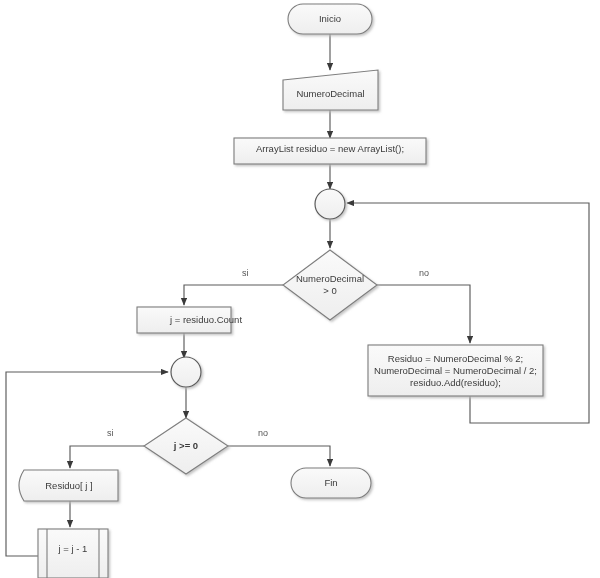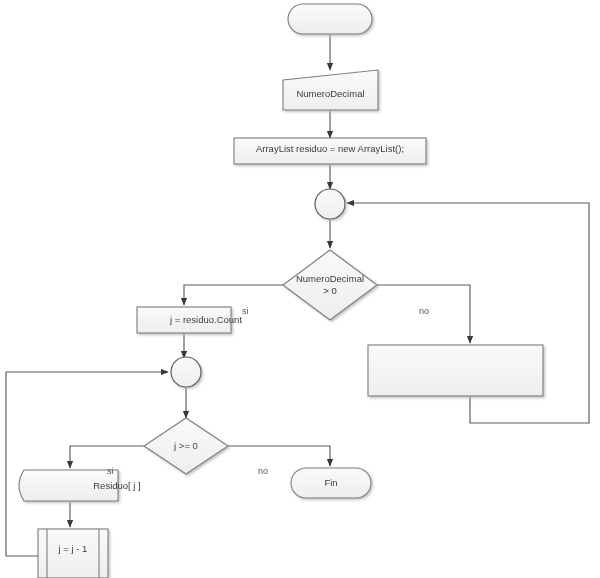--- a/index.html
+++ b/index.html
@@ -16,21 +16,20 @@
     line-height:12px;
     pointer-events:none;
     white-space:pre-line;
   }
   .edgelabel{
     position:absolute;
     color:#555;
     font-size:9px;
     line-height:10px;
     white-space:nowrap;
-    margin-top:38px;
   }
 </style>
 </head>
 <body>
 
 <div id="canvas">
 
   <svg class="layer" viewBox="0 0 600 578" xmlns="http://www.w3.org/2000/svg">
     <defs>
       <marker id="arrow" markerWidth="9" markerHeight="9" refX="7.2" refY="3.2" orient="auto" markerUnits="userSpaceOnUse">
@@ -85,38 +84,42 @@
       <g>
         <rect x="38" y="529" width="70" height="49" fill="url(#nodeGrad)" stroke="#7d7d7d" stroke-width="1.1"></rect>
         <line x1="47" y1="529" x2="47" y2="578" stroke="#7d7d7d" stroke-width="1.1"></line>
         <line x1="99" y1="529" x2="99" y2="578" stroke="#7d7d7d" stroke-width="1.1"></line>
       </g>
 
       <rect x="291" y="468" width="80" height="30" rx="15" ry="15" fill="url(#nodeGrad)" stroke="#7d7d7d" stroke-width="1.1"></rect>
     </g>
   </svg>
 
+  <div class="nodetext" style="left:288px;top:4px;width:84px;height:30px;">Inicio</div>
 
   <div class="nodetext" style="left:283px;top:78px;width:95px;height:32px;">NumeroDecimal</div>
 
   <div class="nodetext" style="left:234px;top:138px;width:192px;height:22px;">ArrayList residuo = new ArrayList();</div>
 
   <div class="nodetext" style="left:315px;top:189px;width:30px;height:30px;"></div>
 
   <div class="nodetext" style="left:280px;top:271px;width:100px;height:28px;">NumeroDecimal
 &gt; 0</div>
 
   <div class="nodetext" style="left:137px;top:307px;width:94px;height:26px;padding-left:22px;">j = residuo.Count</div>
 
+  <div class="nodetext" style="left:368px;top:345px;width:175px;height:51px;">Residuo = NumeroDecimal % 2;
+NumeroDecimal = NumeroDecimal / 2;
+residuo.Add(residuo);</div>
 
   <div class="nodetext" style="left:171px;top:357px;width:30px;height:30px;"></div>
 
-  <div class="nodetext" style="left:146px;top:434px;width:80px;height:24px;">j &gt;= 0</div>
+  <div class="nodetext" style="left:146px;top:434px;width:80px;height:24px;font-weight:bold;">j &gt;= 0</div>
 
-  <div class="nodetext" style="left:20px;top:470px;width:98px;height:31px;padding-left:48px;">Residuo[ j ]</div>
+  <div class="nodetext" style="left:20px;top:470px;width:98px;height:31px;">Residuo[ j ]</div>
 
   <div class="nodetext" style="left:47px;top:529px;width:52px;height:40px;">j = j - 1</div>
 
   <div class="nodetext" style="left:291px;top:468px;width:80px;height:30px;">Fin</div>
 
   <div class="edgelabel" style="left:242px;top:268px;">si</div>
 
   <div class="edgelabel" style="left:419px;top:268px;">no</div>
 
   <div class="edgelabel" style="left:107px;top:428px;">si</div>

